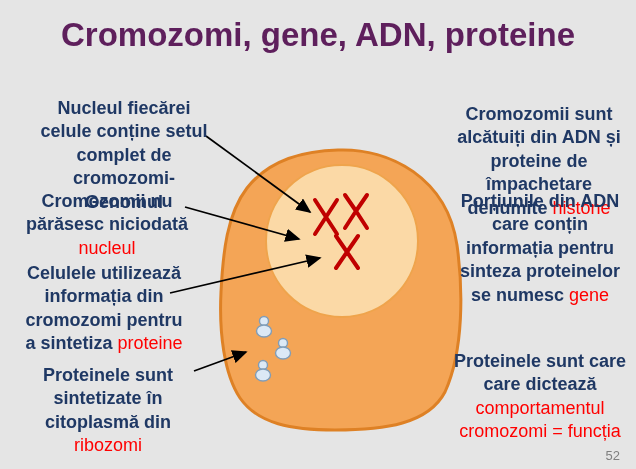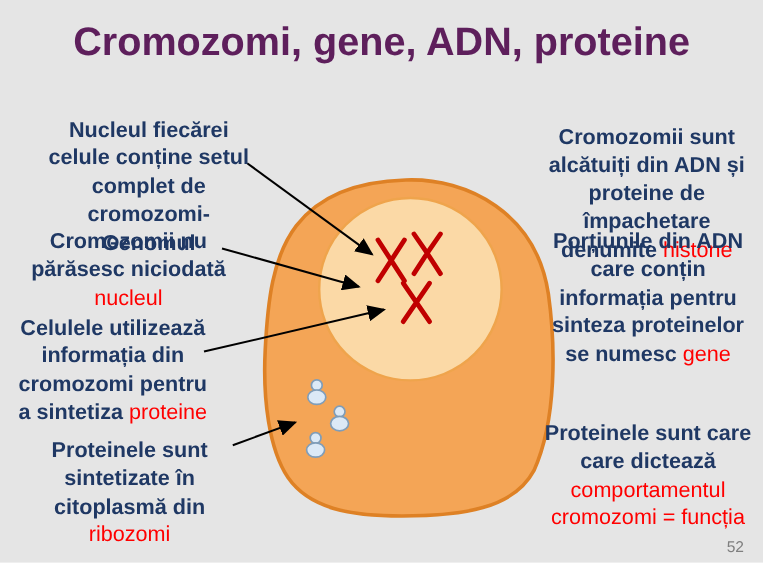--- a/index.html
+++ b/index.html
@@ -28,21 +28,21 @@
     font-size:18px;
     font-weight:bold;
     line-height:1.3;
     color:var(--body-text, #1F3864);
   }
   .hl-red   { color:var(--highlight, #FF0000); font-weight:normal; }
   .hl-blue  { color:var(--body-text, #1F3864); font-weight:bold; }
   
   .ln1 { left:38px;  top:97px;  width:172px; }
   .ln2 { left:24px;  top:190px; width:166px; }
-  .ln3 { left:10px;  top:262px; width:168px; }
+  .ln3 { left:20px;  top:262px; width:168px; }
   .ln4 { left:18px;  top:364px; width:180px; }
   
   .rn1 { left:450px; top:103px; width:178px; }
   .rn2 { left:452px; top:190px; width:176px; }
   .rn3 { left:454px; top:285px; width:172px; }
   .rn4 { left:450px; top:350px; width:180px; }
   .page-number {
     position:absolute;
     right:16px; bottom:6px;
     font-size:13px;

